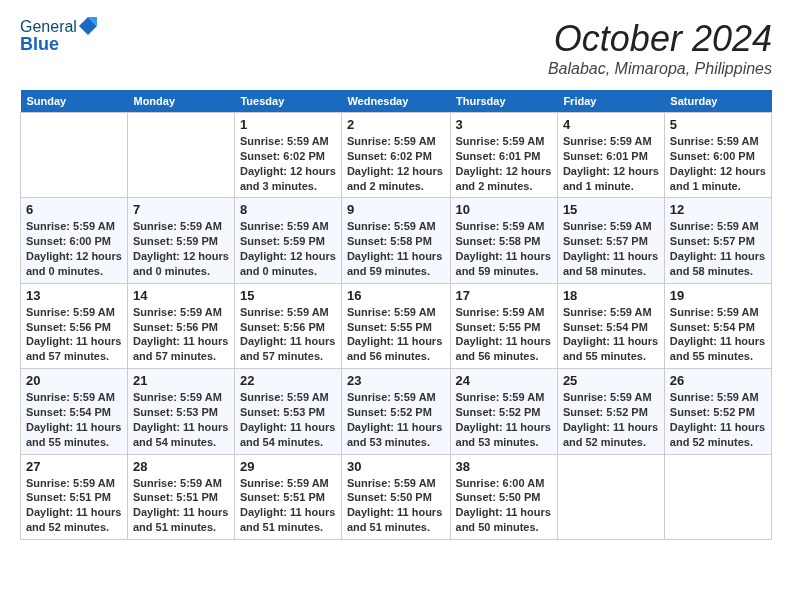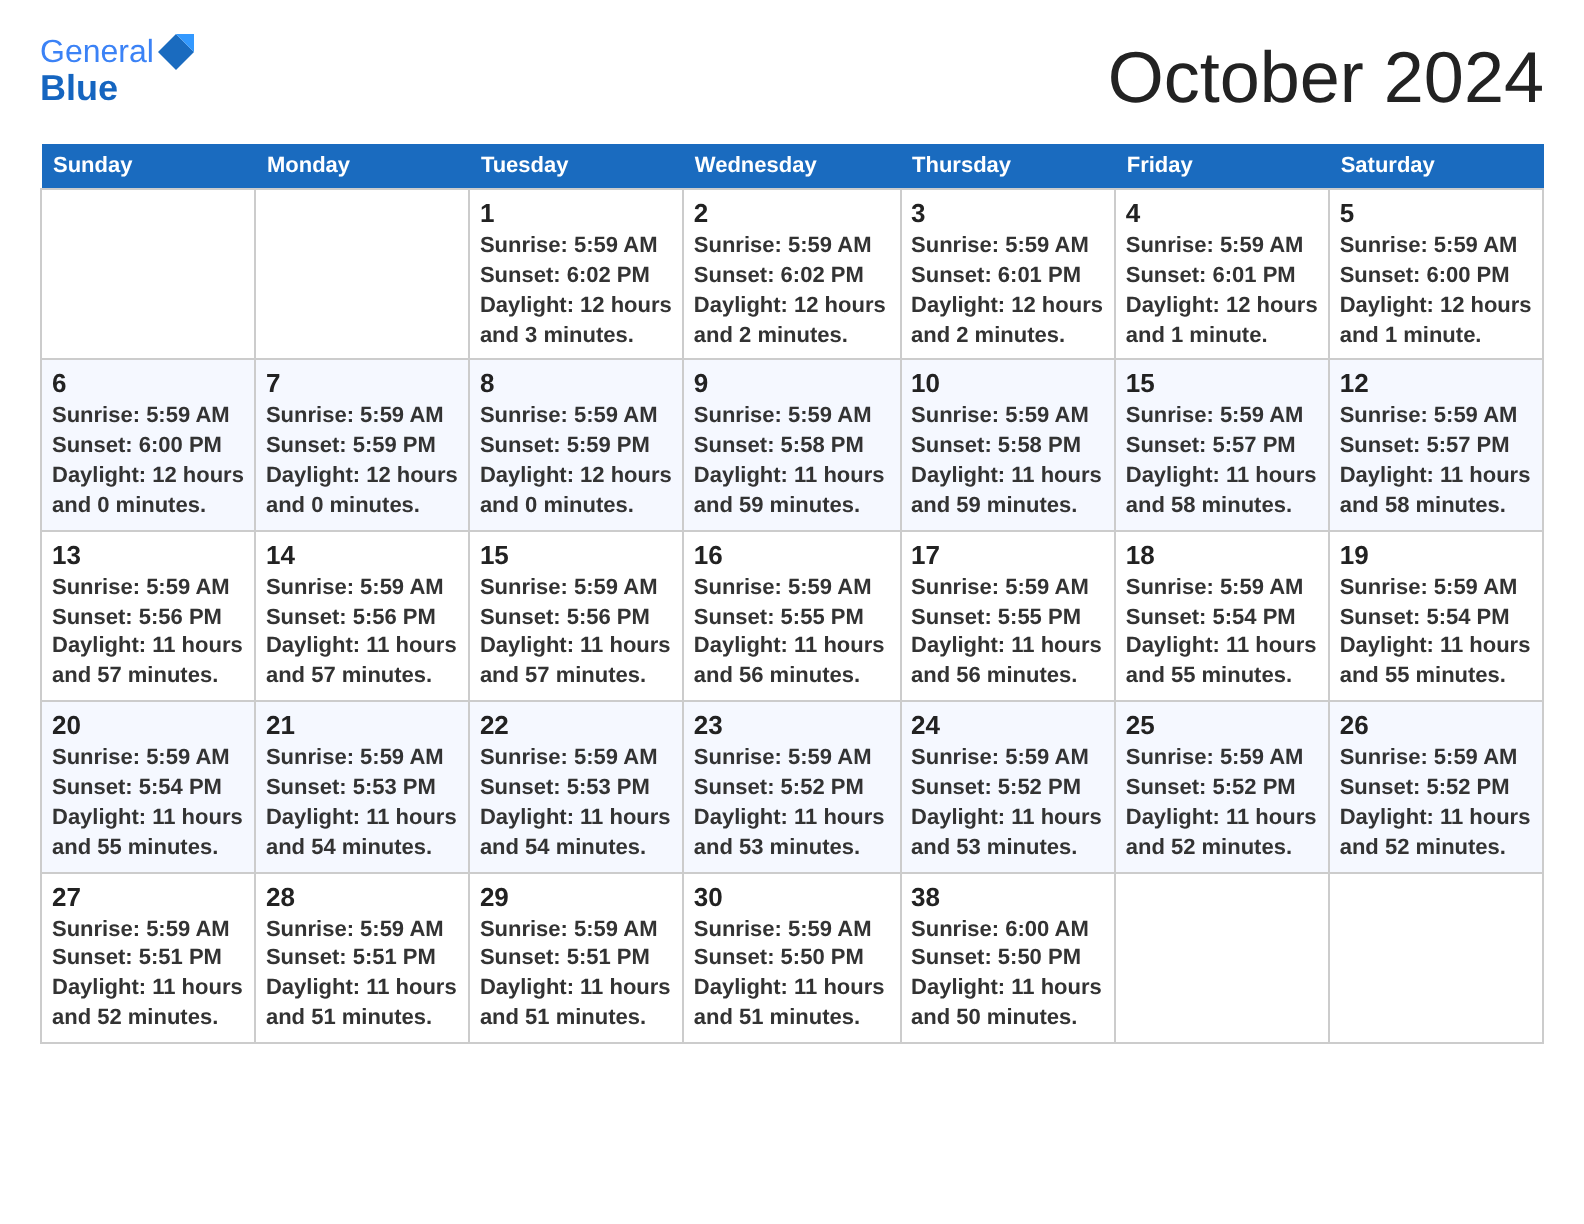--- a/index.html
+++ b/index.html
@@ -17,24 +17,25 @@
     .header {
       display: flex;
       justify-content: space-between;
       align-items: flex-start;
       margin-bottom: 12px;
     }
     .logo {
       display: flex;
       align-items: center;
     }
-    .logo-general { color: #3b82f6; text-align: right; }
+    .logo-general { color: #0c4a6e; text-align: right; }
     .logo-blue { color: #1565c0; }
     .title-block {
       text-align: right;
+      font-style: italic;
     }
     .month-title {
       font-size: 36px;
       font-weight: normal;
       color: #222;
     }
     .location {
       font-size: 16px;
       color: #444;
     }
@@ -91,20 +92,21 @@
           <svg width="18" height="18" viewBox="0 0 20 20" style="margin-left:2px;margin-top:-2px;">
             <polygon points="0,10 10,0 20,10 10,20" fill="#1a6bbf"></polygon>
             <polygon points="10,0 20,10 20,0" fill="#3399ff"></polygon>
           </svg>
         </div>
         <div class="logo-blue" style="font-size:18px;font-weight:bold;color:#1565c0;margin-top:-2px;">Blue</div>
       </div>
     </div>
     <div class="title-block">
       <div class="month-title">October 2024</div>
+      <div class="location">Balabac, Mimaropa, Philippines</div>
     </div>
   </div>
 
   <table>
     <thead>
       <tr id="header-row">
           <th class="day-header">Sunday</th>
           <th class="day-header">Monday</th>
           <th class="day-header">Tuesday</th>
           <th class="day-header">Wednesday</th>

